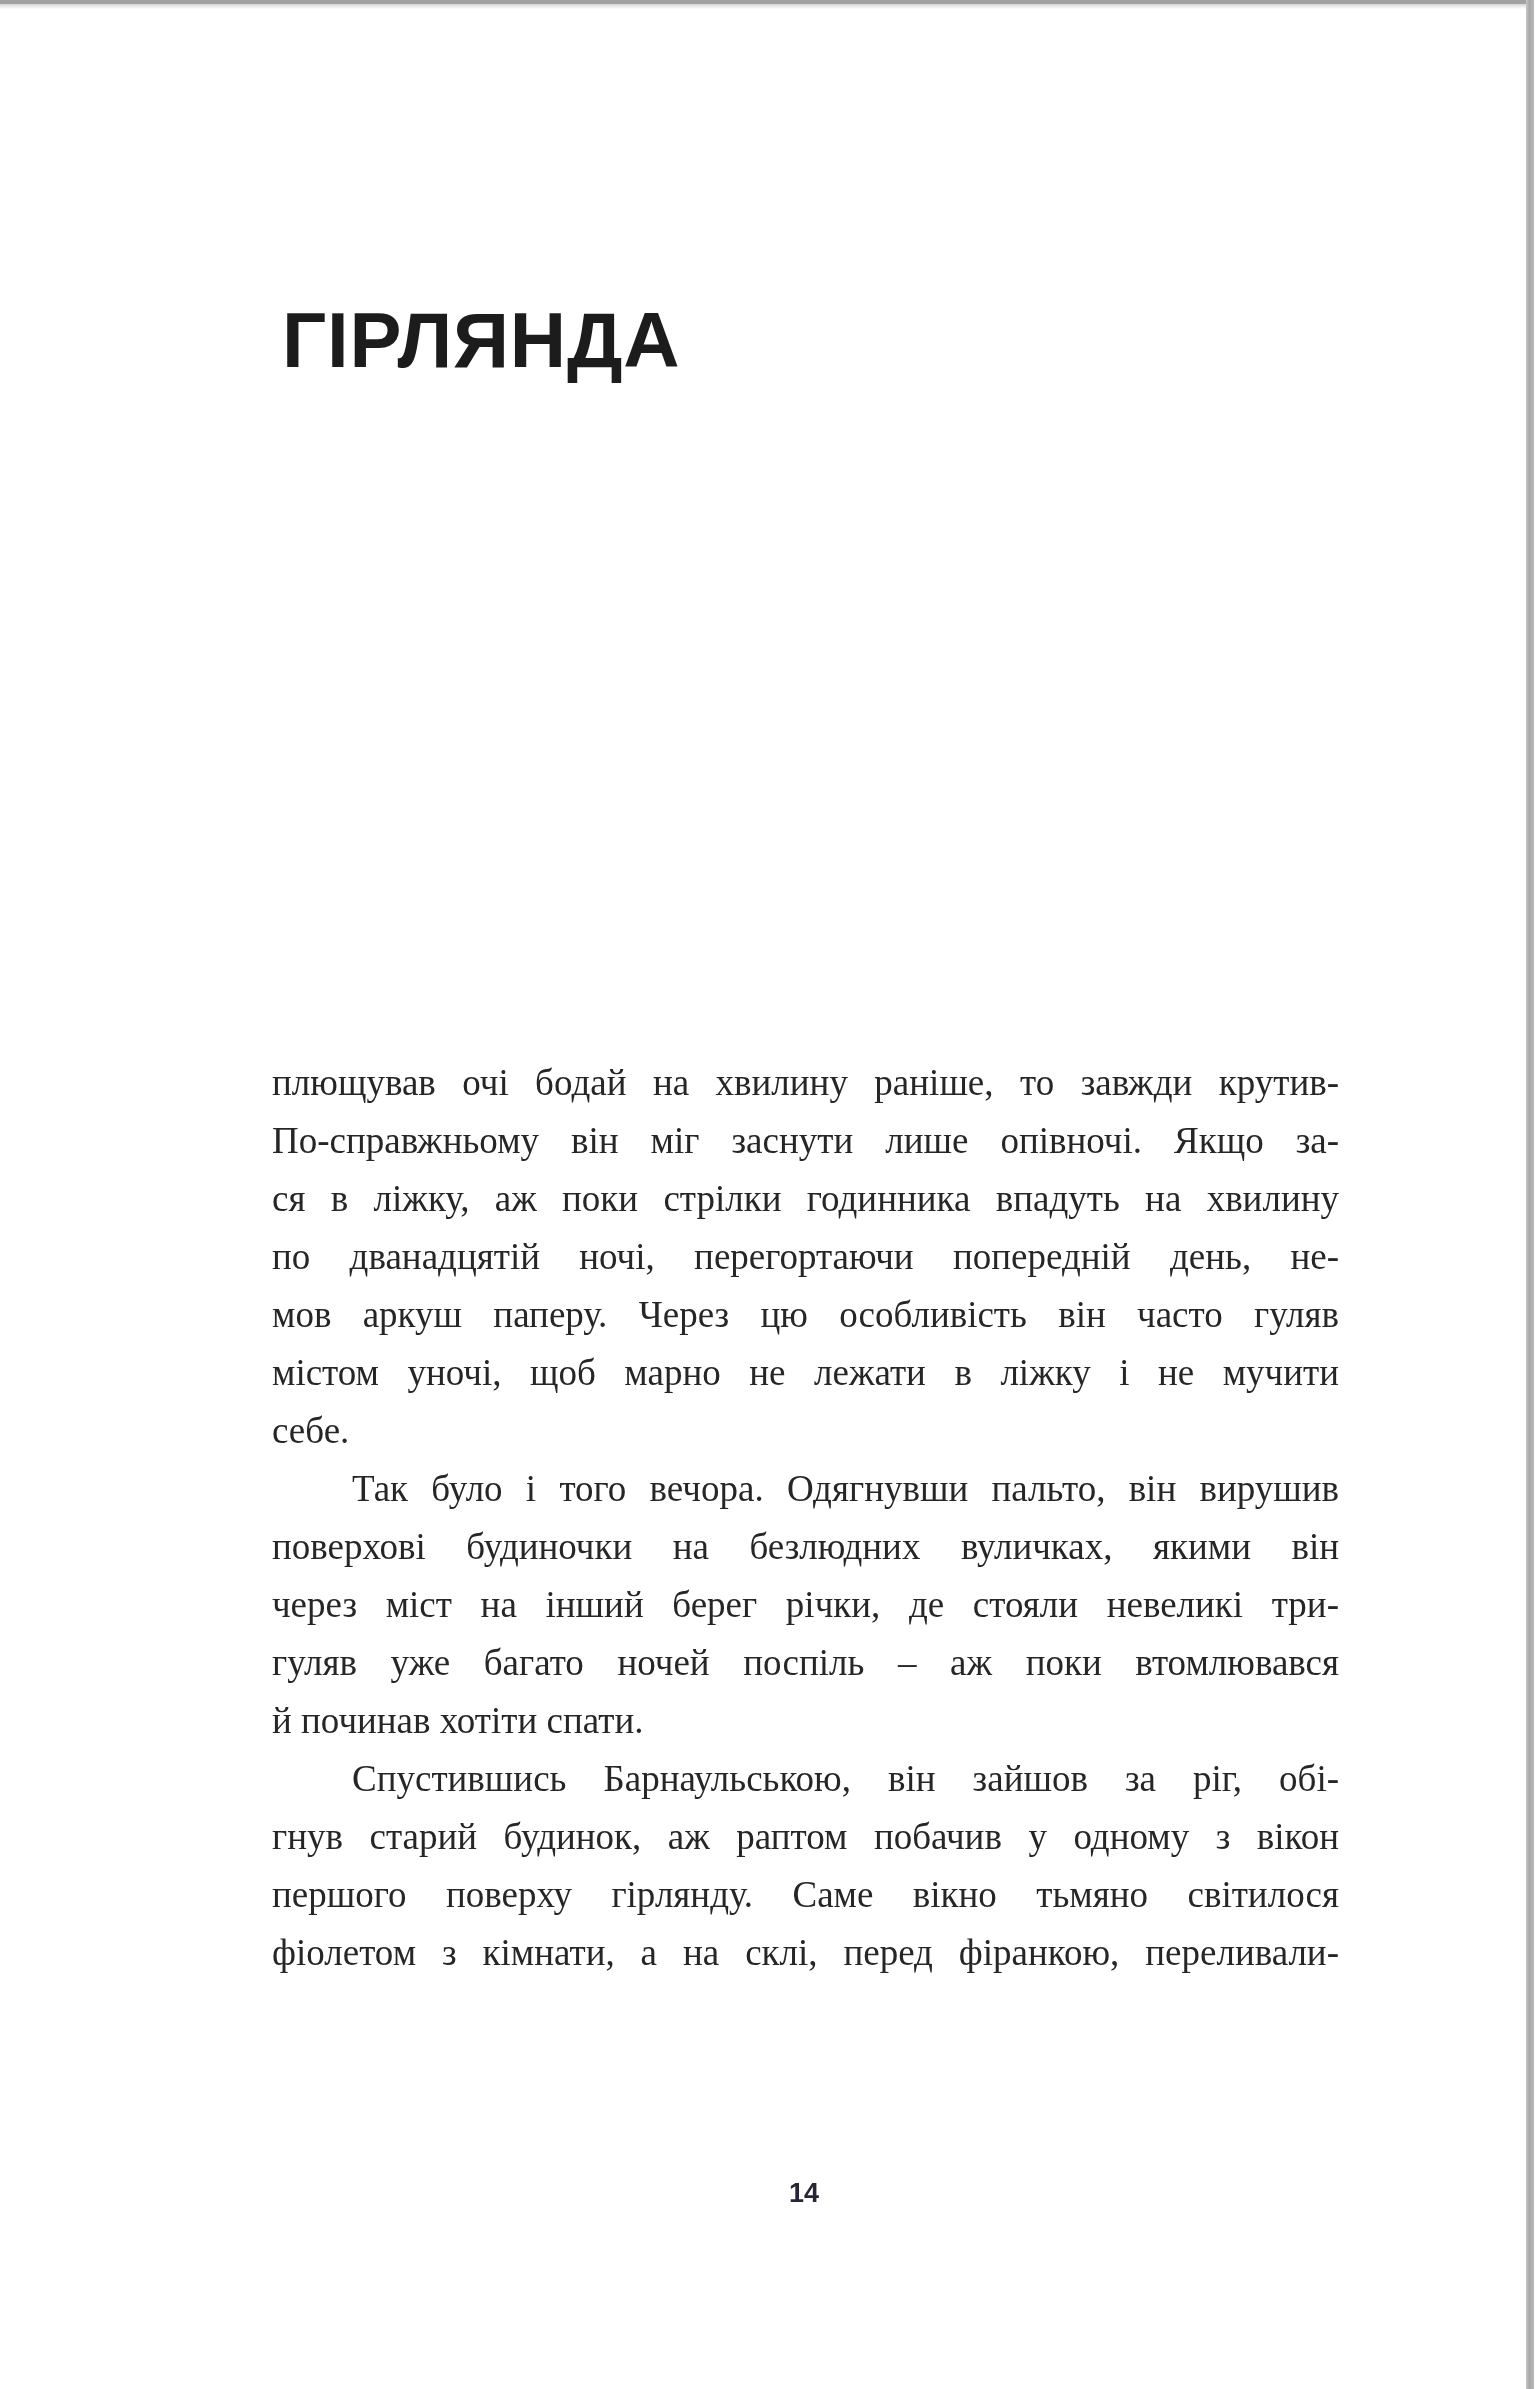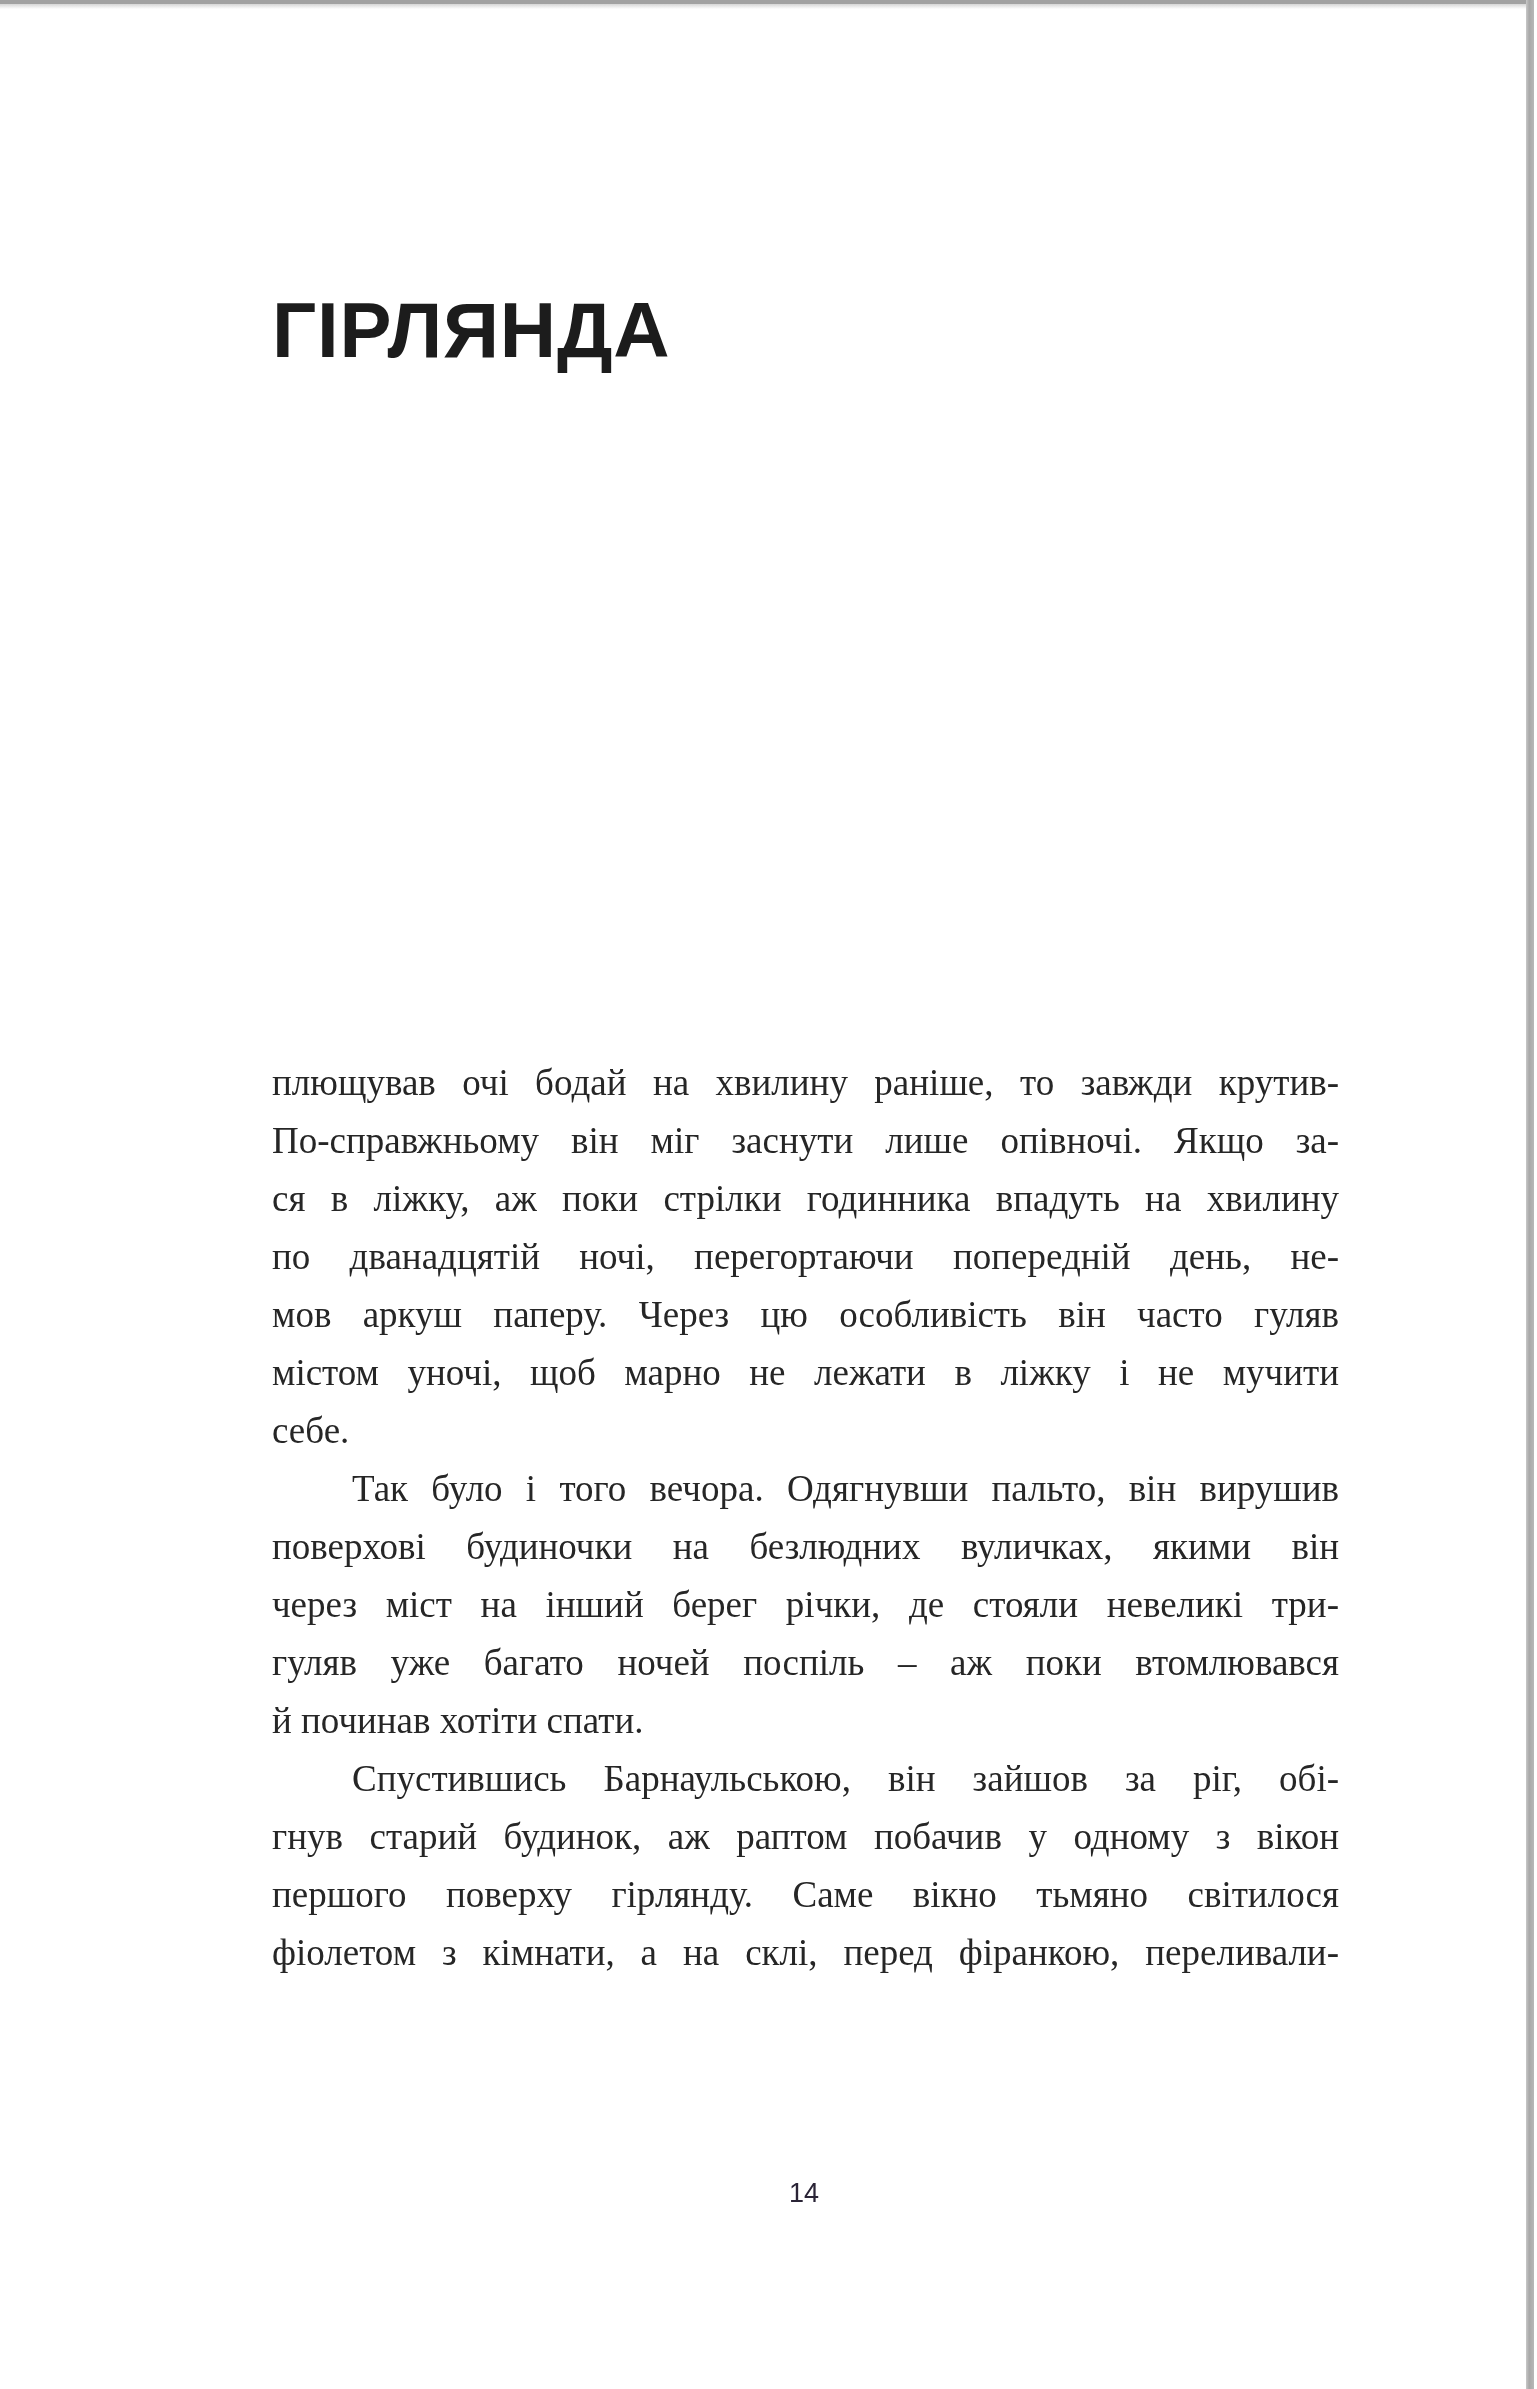--- a/index.html
+++ b/index.html
@@ -34,21 +34,21 @@
     .right-margin {
       position: absolute;
       top: 0; left: 1534px;
       width: 3.2px; height: 2389px;
       background: #ffffff;
     }
     .chapter-title {
       position: absolute;
       left: 272px;
       top: 286px;
-      margin: 0;
+      margin: 10px;
       font-family: "Liberation Sans", sans-serif;
       font-weight: bold;
       font-size: 78px;
       line-height: 88px;
       color: #1c1c1c;
       letter-spacing: 0.8px;
       white-space: nowrap;
     }
     .body-text {
       position: absolute;
@@ -77,20 +77,21 @@
     .page-number {
       position: absolute;
       left: 724px;
       top: 2176px;
       width: 160px;
       text-align: center;
       font-family: "Liberation Sans", sans-serif;
       font-size: 27px;
       line-height: 35px;
       color: #2a2436;
+      font-weight: bold;
     }
   </style>
 </head>
 <body>
 
 <div class="top-edge"></div>
 <div class="top-edge-fade"></div>
 <div class="right-edge"></div>
 <div class="right-margin"></div>
 

